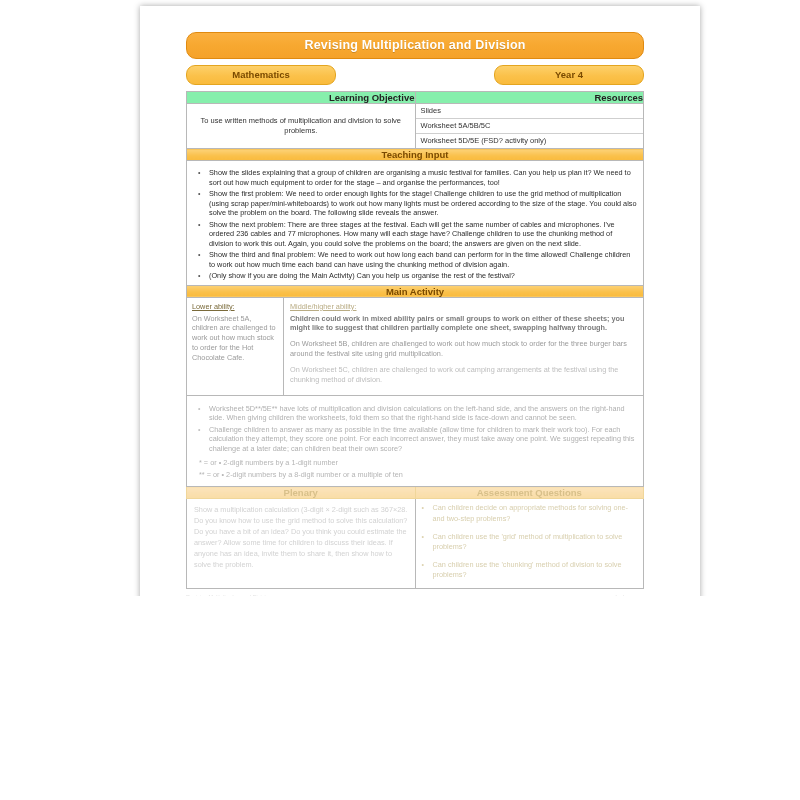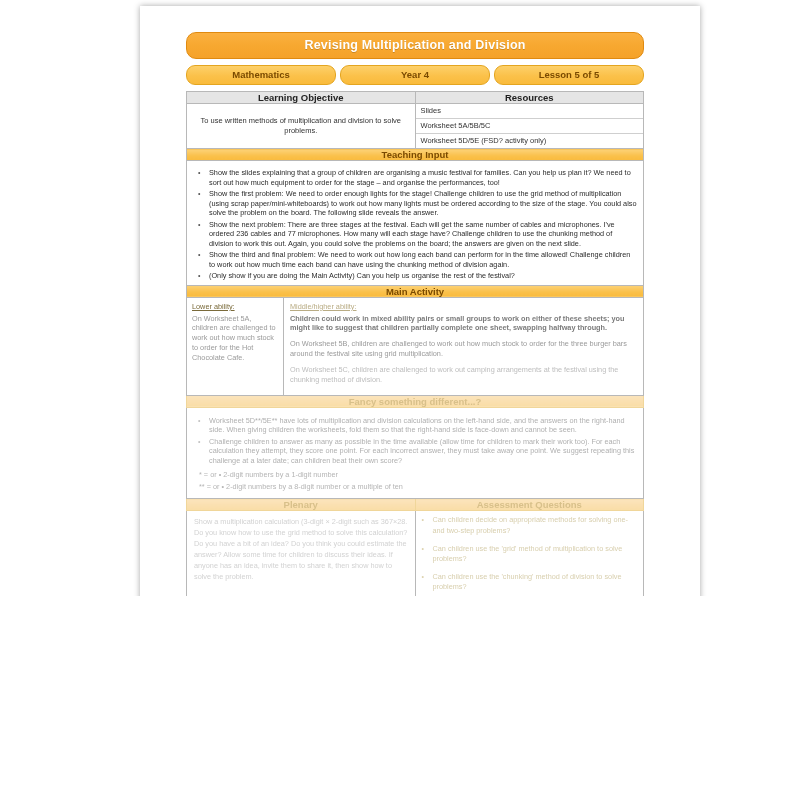--- a/index.html
+++ b/index.html
@@ -69,22 +69,22 @@
     width: 100%;
     border-collapse: collapse;
     table-layout: fixed;
   }
   table.main td, table.main th {
     border: 1px solid #b8b8b8;
     vertical-align: top;
     padding: 0;
   }
   .hdr-cell {
-    background: #e5e5e5;
-    text-align: center;
+    background: #86efac;
+    text-align: right;
     font-weight: bold;
     font-size: 9.5px;
     color: #222;
     padding: 3px 2px;
     border: 1px solid #b8b8b8;
   }
   .band {
     background: linear-gradient(to bottom, #fcd277 0%, #fac04a 60%, #f9bb3e 100%);
     text-align: center;
     font-weight: bold;
@@ -212,21 +212,20 @@
 <div class="page-bg">
   <div class="sheet"></div>
 
   <div class="doc">
 
     <div class="title-banner">Revising Multiplication and Division</div>
 
     <div class="pill-row">
       <div class="pill">Mathematics</div>
       <div class="pill">Year 4</div>
-      <div class="pill">Lesson 5 of 5</div>
     </div>
 
     <table class="main">
       <colgroup>
         <col style="width:50%">
         <col style="width:50%">
       </colgroup>
       <tbody>
           <tr>
         <td class="hdr-cell">Learning Objective</td>
@@ -274,23 +273,20 @@
               <div class="ability-head faded">Middle/higher ability:</div>
               <div class="ma-para bold">Children could work in mixed ability pairs or small groups to work on either of these sheets; you might like to suggest that children partially complete one sheet, swapping halfway through.</div>
               <div class="ma-para light">On Worksheet 5B, children are challenged to work out how much stock to order for the three burger bars around the festival site using grid multiplication.</div>
               <div class="ma-para lighter">On Worksheet 5C, children are challenged to work out camping arrangements at the festival using the chunking method of division.</div>
             </div>
           </div>
         </td>
       </tr>
 
       <tr>
-        <td colspan="2" class="band ghost">Fancy something different...?</td>
-      </tr>
-      <tr>
         <td colspan="2">
           <div class="fancy-body">
             <ul class="bul faded">
               <li>Worksheet 5D**/5E** have lots of multiplication and division calculations on the left-hand side, and the answers on the right-hand side. When giving children the worksheets, fold them so that the right-hand side is face-down and cannot be seen.</li>
               <li>Challenge children to answer as many as possible in the time available (allow time for children to mark their work too). For each calculation they attempt, they score one point. For each incorrect answer, they must take away one point. We suggest repeating this challenge at a later date; can children beat their own score?</li>
             </ul>
             <div class="keyline">* = or • 2-digit numbers by a 1-digit number</div>
             <div class="keyline">** = or • 2-digit numbers by a 8-digit number or a multiple of ten</div>
           </div>
         </td>

